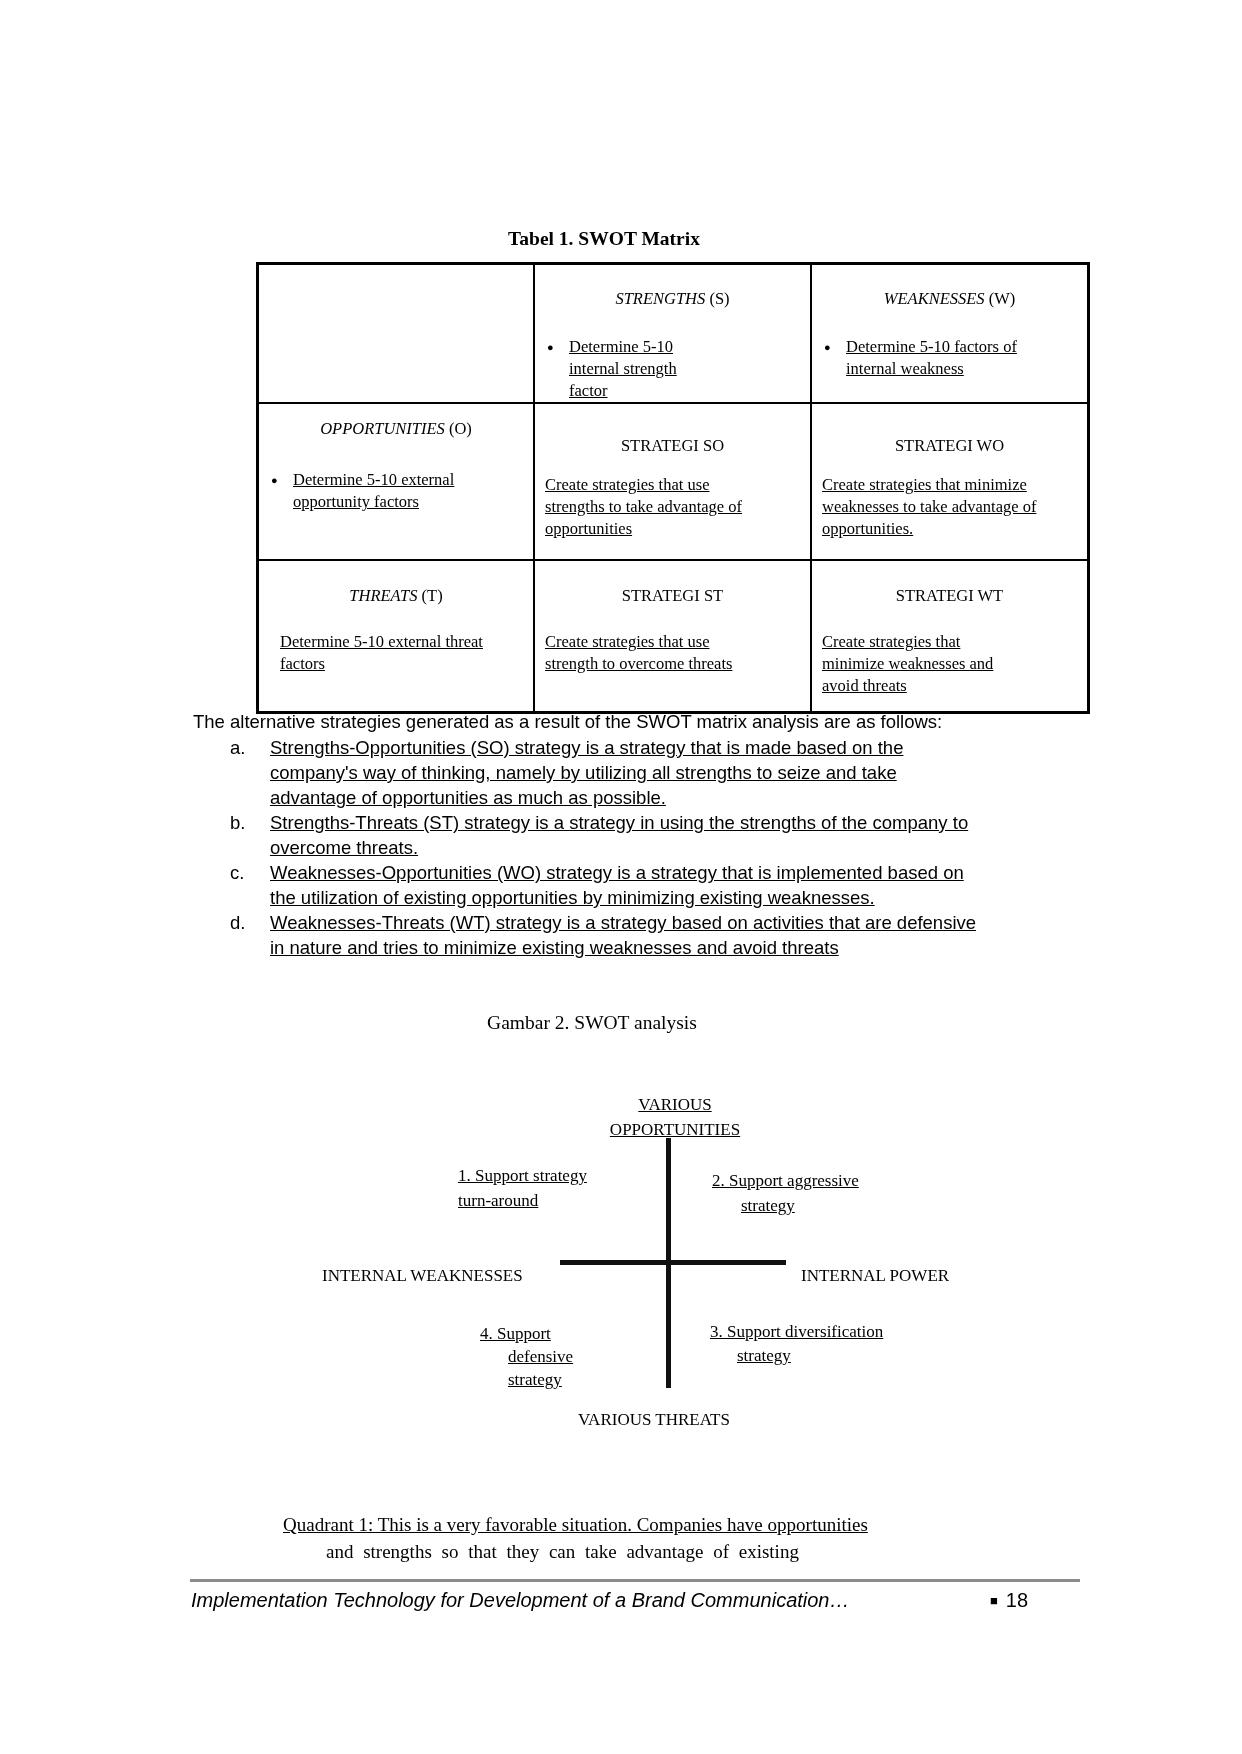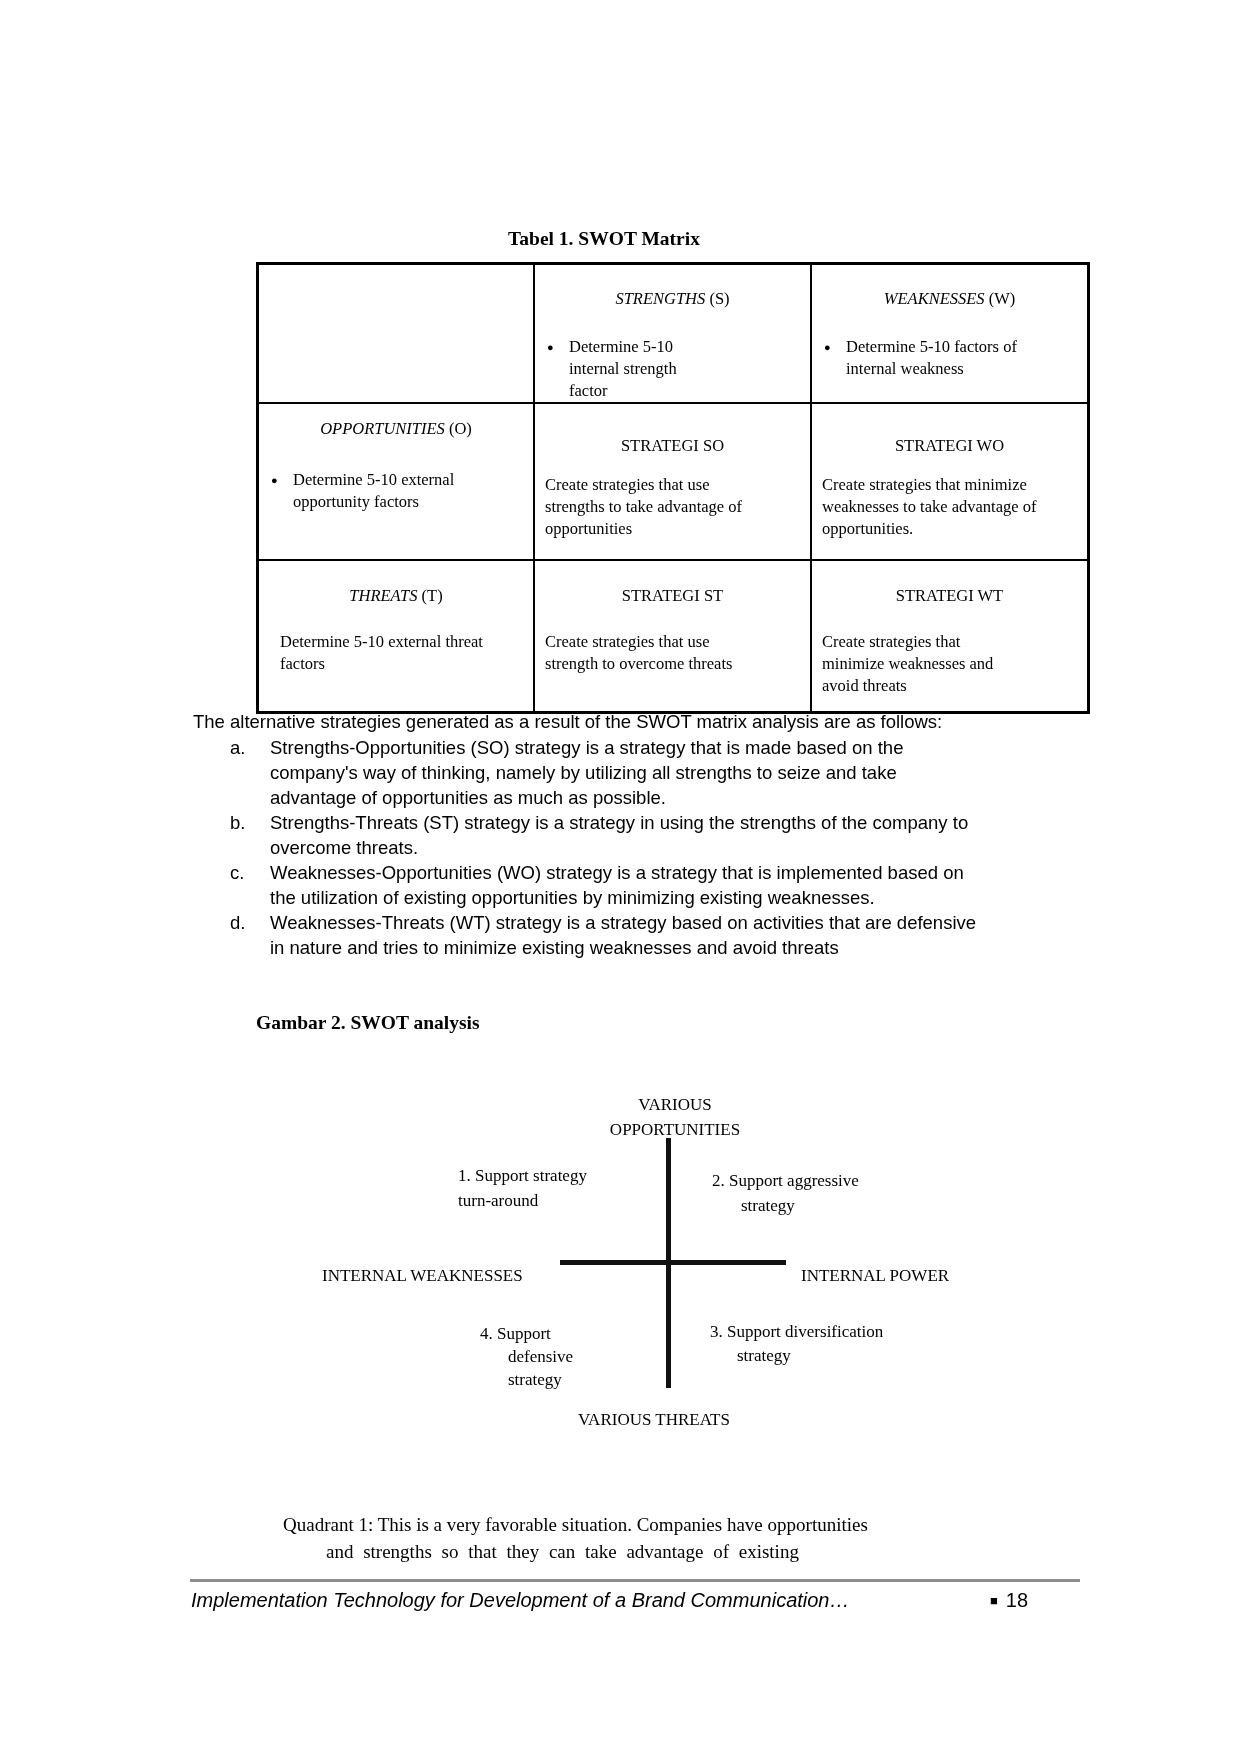--- a/index.html
+++ b/index.html
@@ -28,37 +28,37 @@
   tr.r1 td.strat .ct{margin-top:31px;}
   tr.r1 td.head .ct{margin-top:14px;}
   tr.r2 .ct{margin-top:24px;}
   tr.r0 .cl{margin-top:26px;}
   tr.r1 td.head .cl{margin-top:29px;}
   tr.r1 td.strat .cl{margin-top:17px;}
   tr.r2 .cl{margin-top:24px;}
   .bullet-row{display:flex;padding-left:12px;}
   .blt{width:22px;flex:none;font-size:11px;line-height:22px;}
   .ls{flex:1;}
-  .ln{display:block;}
+  .ln{display:block;text-decoration:underline;}
   .cl-plain{padding-left:10px;}
   .cl-wide{padding-left:21px;}
   
   .body-block{
     position:absolute;left:193px;top:709px;width:880px;
     font-family:"Liberation Sans","DejaVu Sans",sans-serif;
     font-size:18.5px;line-height:25px;
   }
   .olist{margin-top:1px;}
   .li{display:flex;}
   .mk{margin-left:37px;width:40px;flex:none;}
   .itl{flex:1;}
   
   .fig-title{
-    position:absolute;left:256px;top:1012px;width:688px;
-    font-weight:bold;font-size:19.5px;
+    position:absolute;left:248px;top:1012px;width:688px;
+    text-align:center;font-weight:normal;font-size:19.5px;
   }
   .dg{position:absolute;font-size:17px;line-height:24px;}
   .axis{position:absolute;background:#111;}
   .axis-v{left:666px;top:1138px;width:5px;height:250px;}
   .axis-h{left:560px;top:1260px;width:226px;height:5px;}
   .dg-top{left:575px;top:1092px;width:200px;text-align:center;line-height:25px;}
   .dg-q1{left:458px;top:1163px;line-height:25px;}
   .dg-q2{left:712px;top:1168px;line-height:25px;}
   .dg-q2 .ln2{margin-left:29px;}
   .dg-w{left:322px;top:1264px;}

